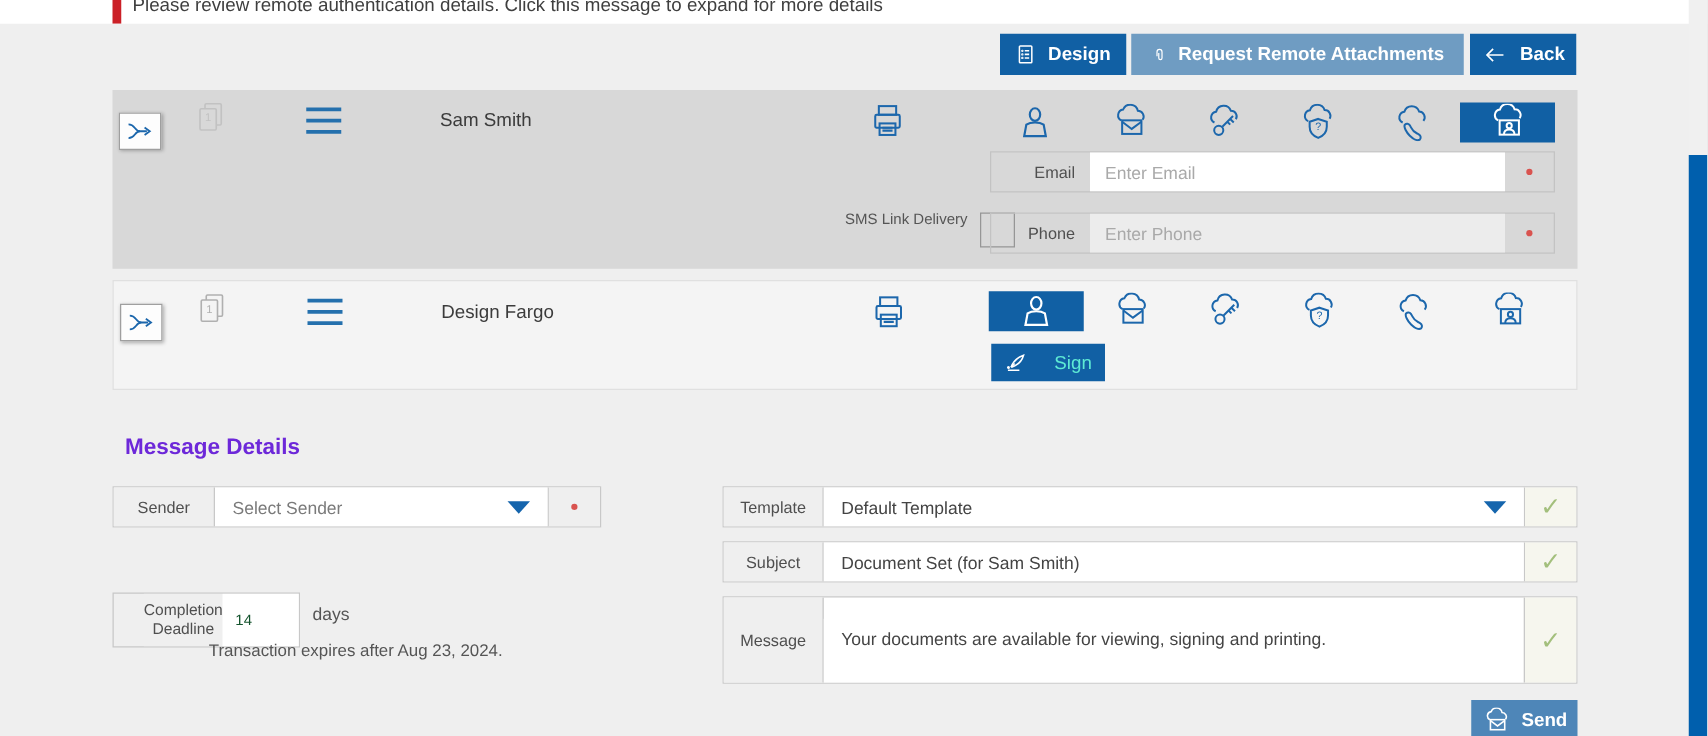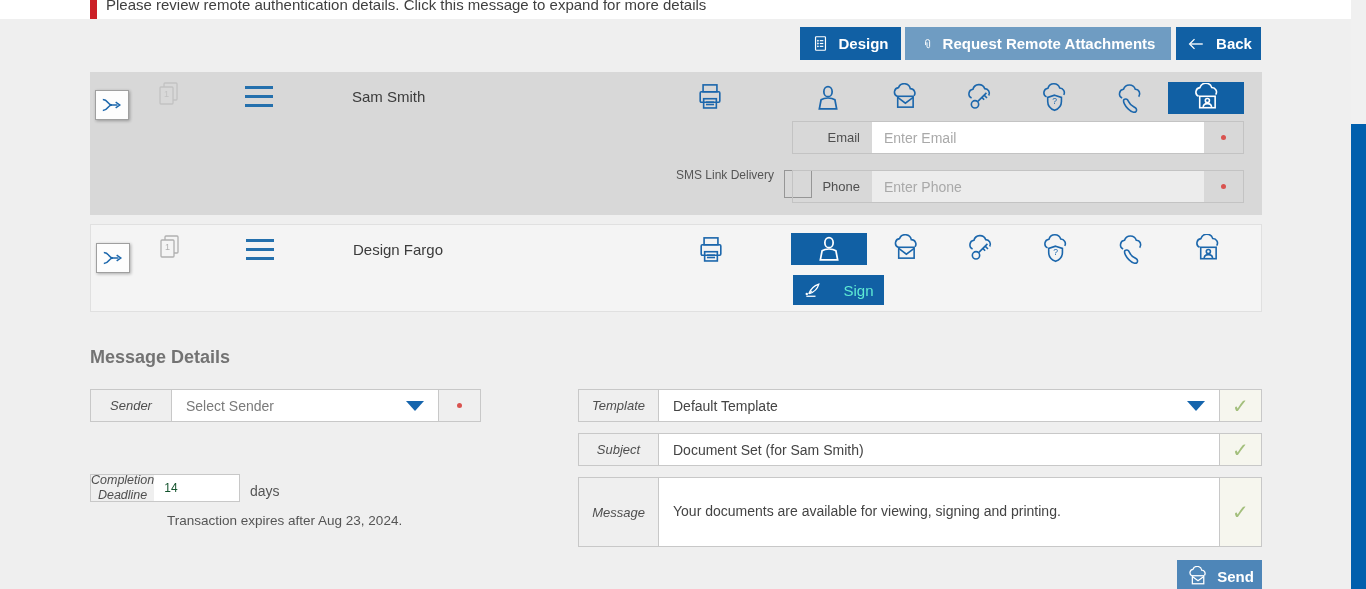--- a/index.html
+++ b/index.html
@@ -49,24 +49,24 @@
   .sms-label{position:absolute;left:556px;top:95px;width:128px;text-align:right;font-size:12px;
              color:#555;line-height:16px;}
   .checkbox{position:absolute;left:694px;top:98px;width:26px;height:26px;border:1px solid #969696;
             background:transparent;cursor:pointer;}
 
   .sign-btn{position:absolute;left:702px;top:50px;width:91px;height:30px;background:#1160a4;color:#5eead4;
             border:none;font-size:15px;font-weight:400;display:flex;align-items:center;justify-content:center;
             gap:20px;cursor:pointer;}
 
   
-  .md-title{position:absolute;left:90px;top:347px;font-size:18px;font-weight:700;color:#737373;}
+  .md-title{position:absolute;left:100px;top:347px;font-size:18px;font-weight:700;color:#6d28d9;}
   .grp{position:absolute;display:flex;box-sizing:border-box;border:1px solid #c8c8c8;background:#fff;}
   .grp .glabel{background:#efefef;border-right:1px solid #c8c8c8;display:flex;align-items:center;
-               justify-content:center;text-align:center;font-size:13px;color:#4f4f4f;box-sizing:border-box;font-style:italic;}
+               justify-content:center;text-align:center;font-size:13px;color:#4f4f4f;box-sizing:border-box;}
   .grp .gvalue{flex:1;display:flex;align-items:center;padding:0 14px;font-size:14px;color:#444;position:relative;background:#fff;}
   .grp .gvalue.placeholder{color:#7a7a7a;}
   .caret{width:0;height:0;border-left:9px solid transparent;border-right:9px solid transparent;
          border-top:10px solid #1565ad;margin-left:auto;cursor:pointer;}
   .checkcell{width:41px;background:#f6f6ee;border-left:1px solid #c8c8c8;display:flex;align-items:center;
              justify-content:center;color:#a3bf7c;font-size:20px;}
   .grp input.gin{border:none;outline:none;font-size:12px;color:#14532d;padding:0 10px;width:100%;
                  font-family:"Liberation Sans",sans-serif;}
   .deadline-input{width:67px;border-left:1px solid #c8c8c8;}
   .days{position:absolute;left:250px;top:483px;font-size:14px;color:#555;}
@@ -325,21 +325,21 @@
     <div class="glabel" style="width:81px">Sender</div>
     <div class="gvalue placeholder">
       <span>Select Sender</span>
       <span class="caret"></span>
     </div>
     <div class="checkcell" style="width:41px;background:#efefef;color:#d9534f;">
       <span class="reqdot"></span>
     </div>
   </div>
 
-  <div class="grp" style="left:90px;top:474px;width:150px;height:28px;background:#efefef;">
+  <div class="grp" style="left:90px;top:474px;width:150px;height:44px;background:#efefef;padding-left:24px;">
     <div class="glabel" style="width:81px;border-right:none;font-size:12.5px;line-height:15px;">Completion Deadline</div>
     <input type="text" class="gin deadline-input" value="14" style="">
   </div>
   <div class="days">days</div>
   <div class="expires">Transaction expires after Aug 23, 2024.</div>
 
   <div class="grp" style="left:578px;top:389px;width:684px;height:33px;">
     <div class="glabel" style="width:80px">Template</div>
     <div class="gvalue">
       <span>Default Template</span>

